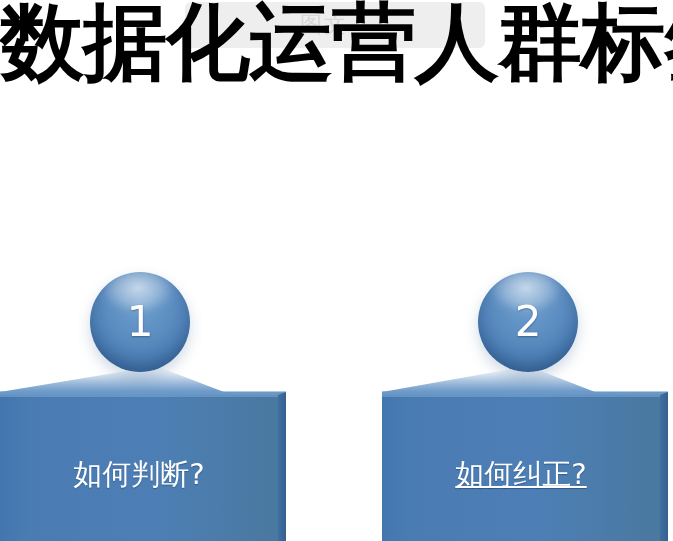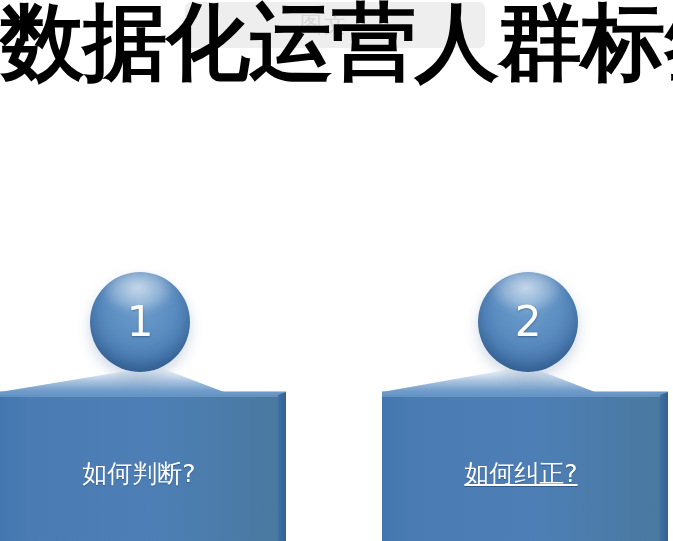--- a/index.html
+++ b/index.html
@@ -71,21 +71,21 @@
   .pedestal .ped-svg {
     position: absolute;
     left: 0;
     top: 0;
     display: block;
   }
   .ped-label {
     position: absolute;
     z-index: 6;
     color: #ffffff;
-    font-size: 25px;
+    font-size: 29px;
     line-height: 30px;
     white-space: nowrap;
     text-align: center;
     text-shadow: 0 1px 1px rgba(20,50,90,0.45);
     font-family: "DejaVu Sans", "Liberation Sans", sans-serif;
   }
 
   
   .sphere {
     position: absolute;

